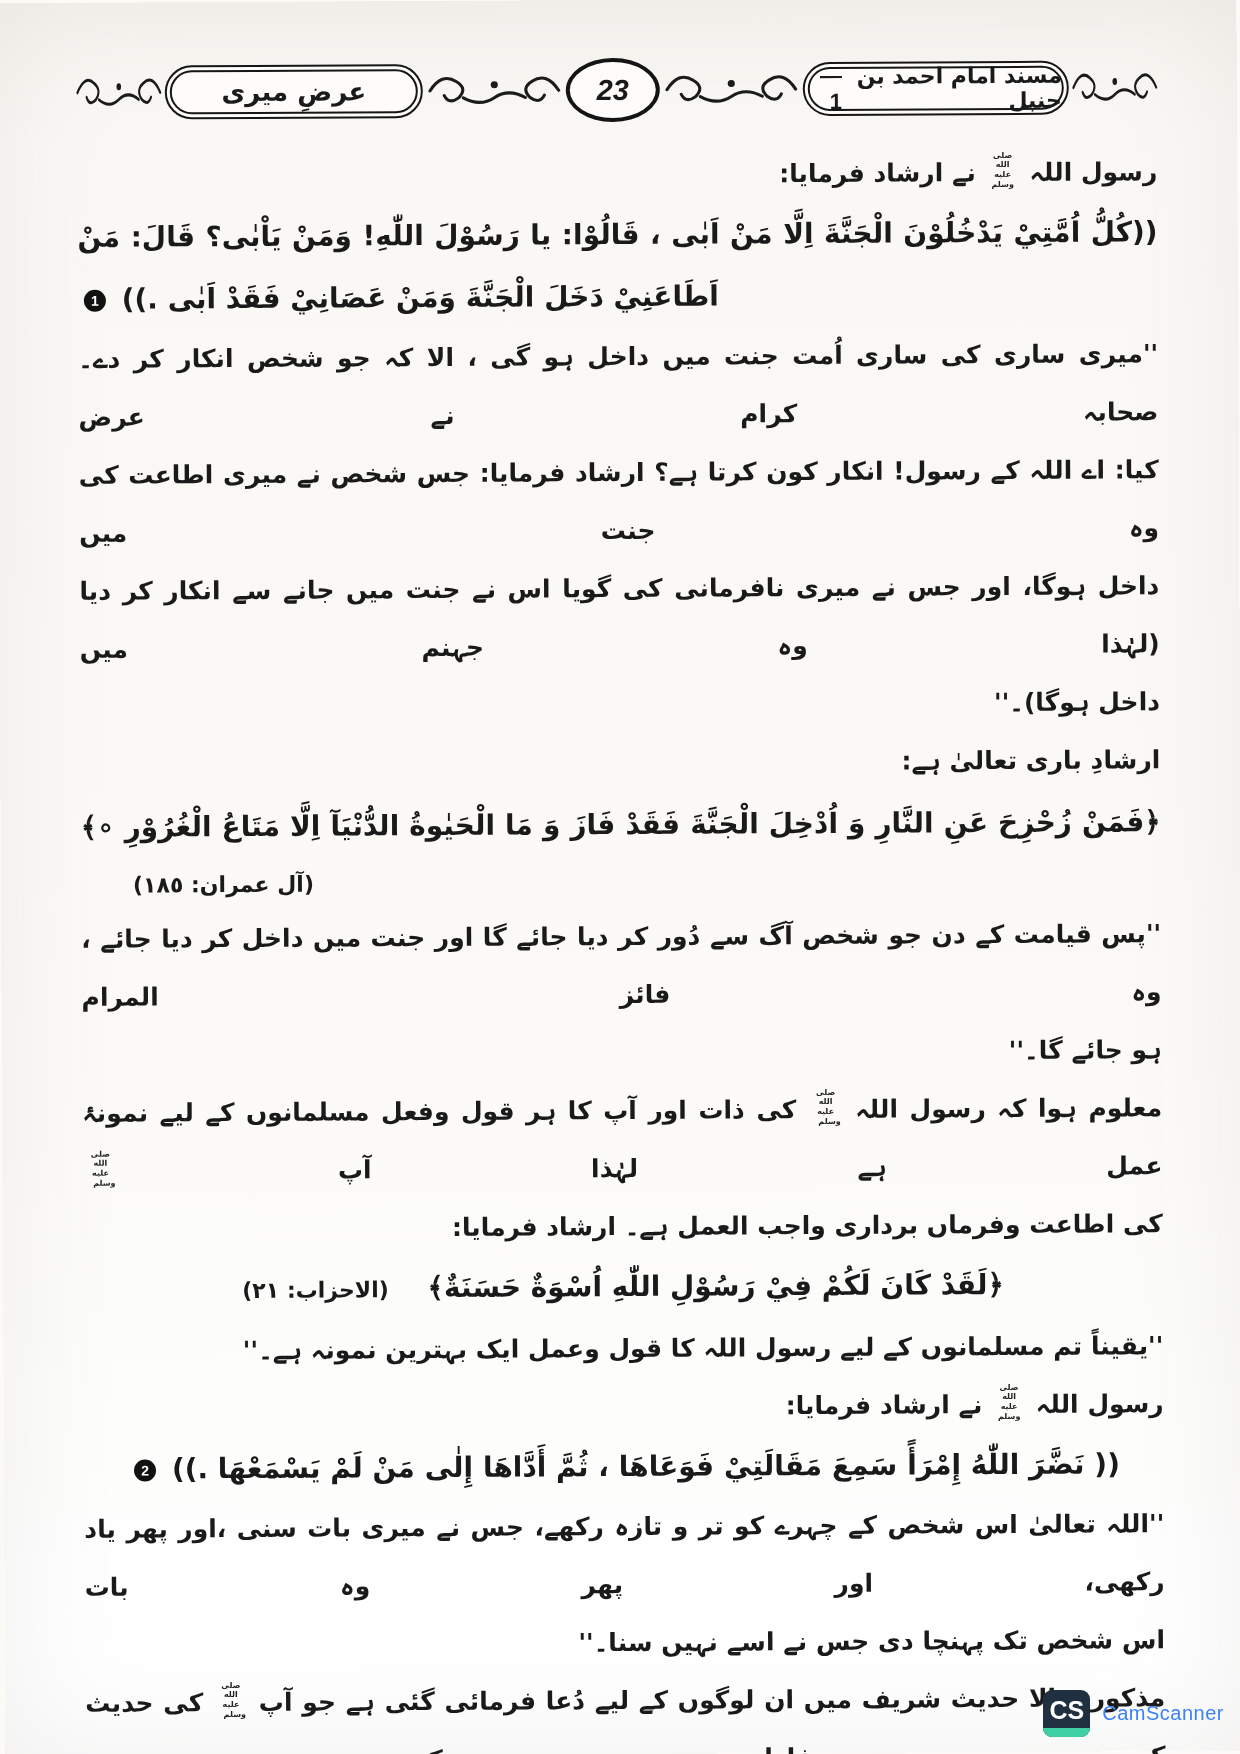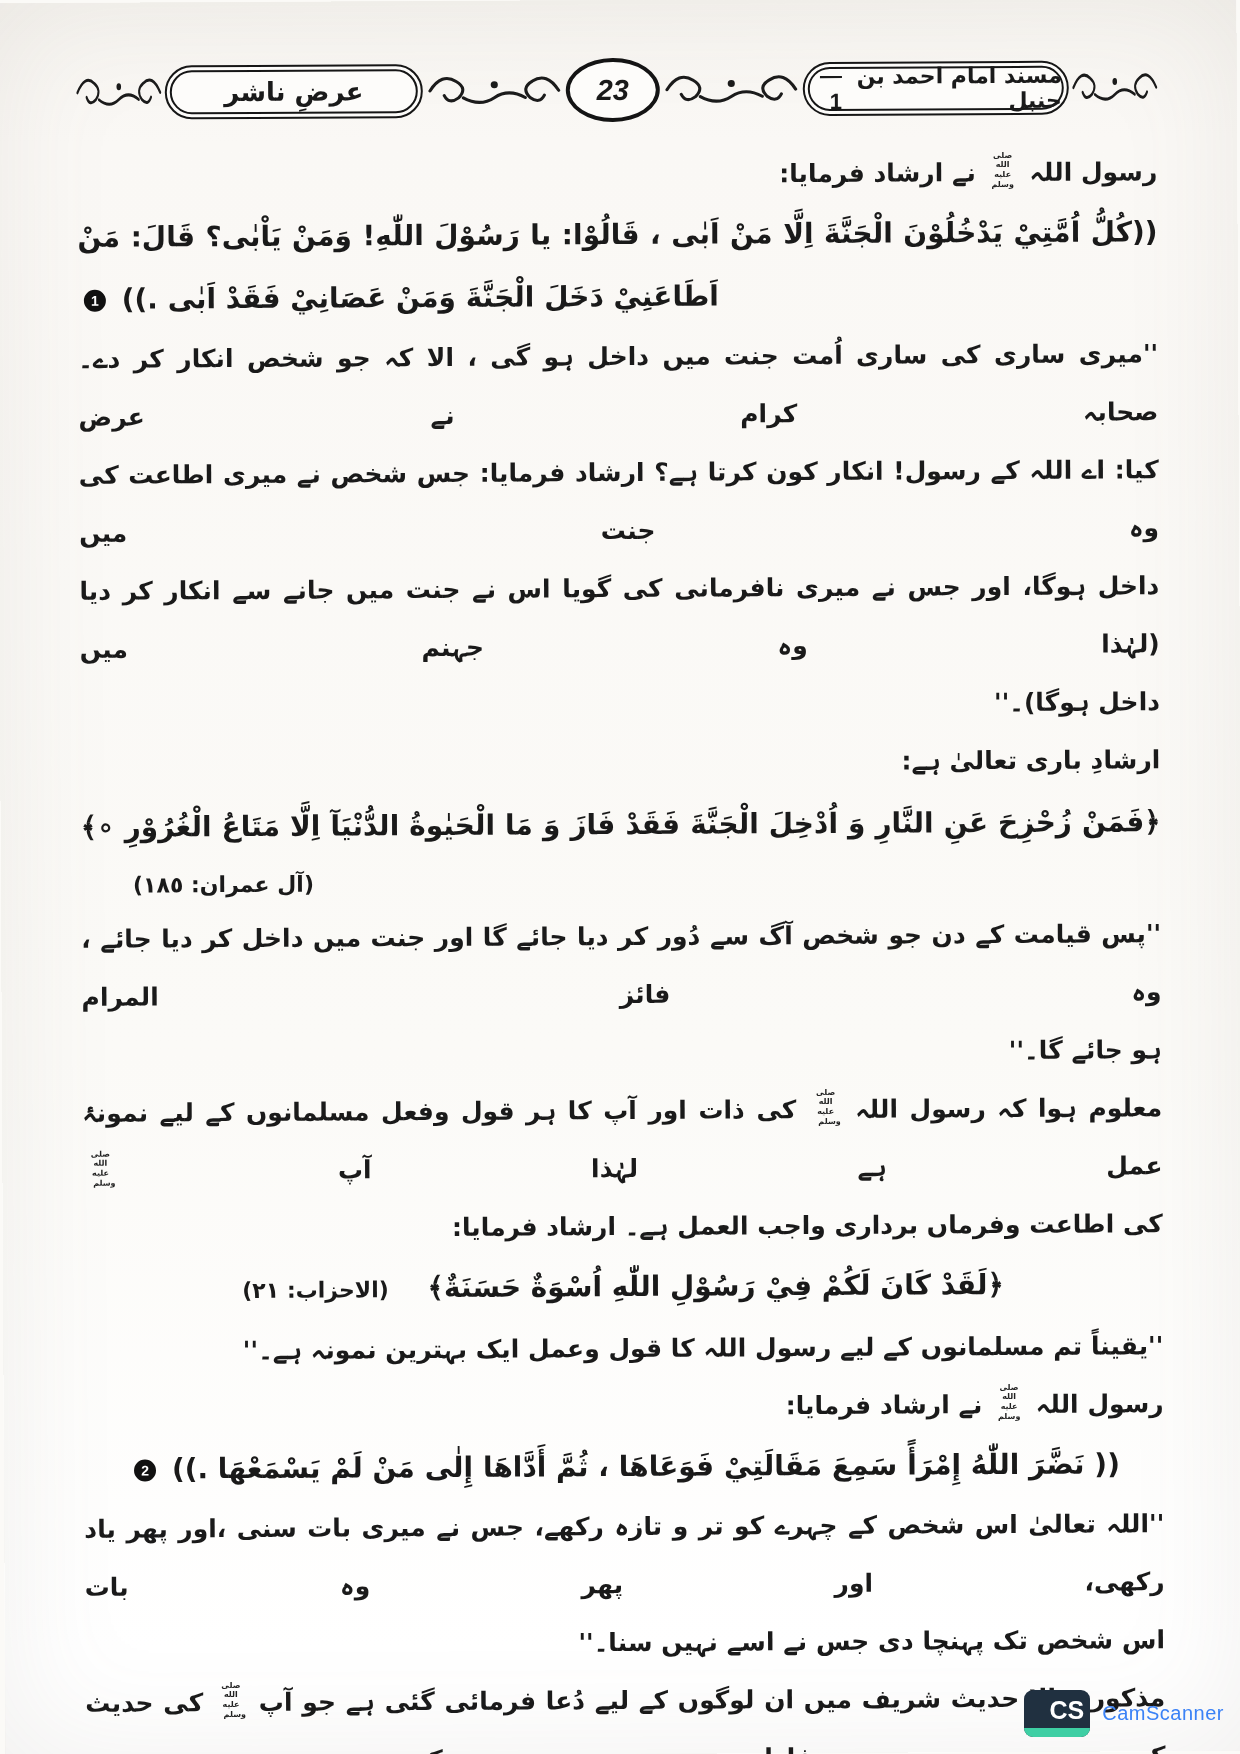--- a/index.html
+++ b/index.html
@@ -60,21 +60,21 @@
     font-family:"Liberation Sans",sans-serif;font-size:14px;font-weight:bold;
     vertical-align:middle;margin:0 6px;
   }
   
   .wm{
     position:absolute;right:16px;top:1690px;display:flex;align-items:center;gap:12px;
     direction:ltr;
   }
   .cs-icon{
     width:47px;height:47px;border-radius:9px;background:#203040;position:relative;
-    display:flex;align-items:center;justify-content:center;overflow:hidden;padding-left:19px;
+    display:flex;align-items:center;justify-content:center;overflow:hidden;
   }
   .cs-icon .cs-txt{
     color:#fff;font-family:"Liberation Sans",sans-serif;font-weight:bold;font-size:25px;
     margin-bottom:7px;letter-spacing:0;
   }
   .cs-icon .cs-bar{position:absolute;left:0;right:0;bottom:0;height:9px;background:#3ecfa4;}
   .wm-label{
     font-family:Liberation Sans, sans-serif;font-size:20px;color:#3b82f6;letter-spacing:.5px;
   }
 </style>
@@ -85,21 +85,21 @@
 
   <header class="hdr">
     <div class="orn orn-edge">
       <svg viewBox="0 0 120 36" preserveAspectRatio="none" aria-hidden="true">
         <path d="M6 18 q10 -16 22 -8 q10 6 2 14 q-8 6 -12 -2 M114 18 q-10 -16 -22 -8 q-10 6 -2 14 q8 6 12 -2 M34 24 q14 8 26 0 q12 -8 26 0" stroke="#1b1b1b" stroke-width="2.6" fill="none" stroke-linecap="round"></path>
         <circle cx="60" cy="13" r="3" fill="#1b1b1b"></circle>
       </svg>
     </div>
     <div class="pill-outer">
       <div class="pill pill-left">
-        <span>عرضِ ناشر</span>
+        <span>عرضِ میری</span>
       </div>
     </div>
     <div class="orn">
       <svg viewBox="0 0 120 36" preserveAspectRatio="none" aria-hidden="true">
         <path d="M6 18 q10 -16 22 -8 q10 6 2 14 q-8 6 -12 -2 M114 18 q-10 -16 -22 -8 q-10 6 -2 14 q8 6 12 -2 M34 24 q14 8 26 0 q12 -8 26 0" stroke="#1b1b1b" stroke-width="2.6" fill="none" stroke-linecap="round"></path>
         <circle cx="60" cy="13" r="3" fill="#1b1b1b"></circle>
       </svg>
     </div>
     <div class="badge">
       <span>23</span>

